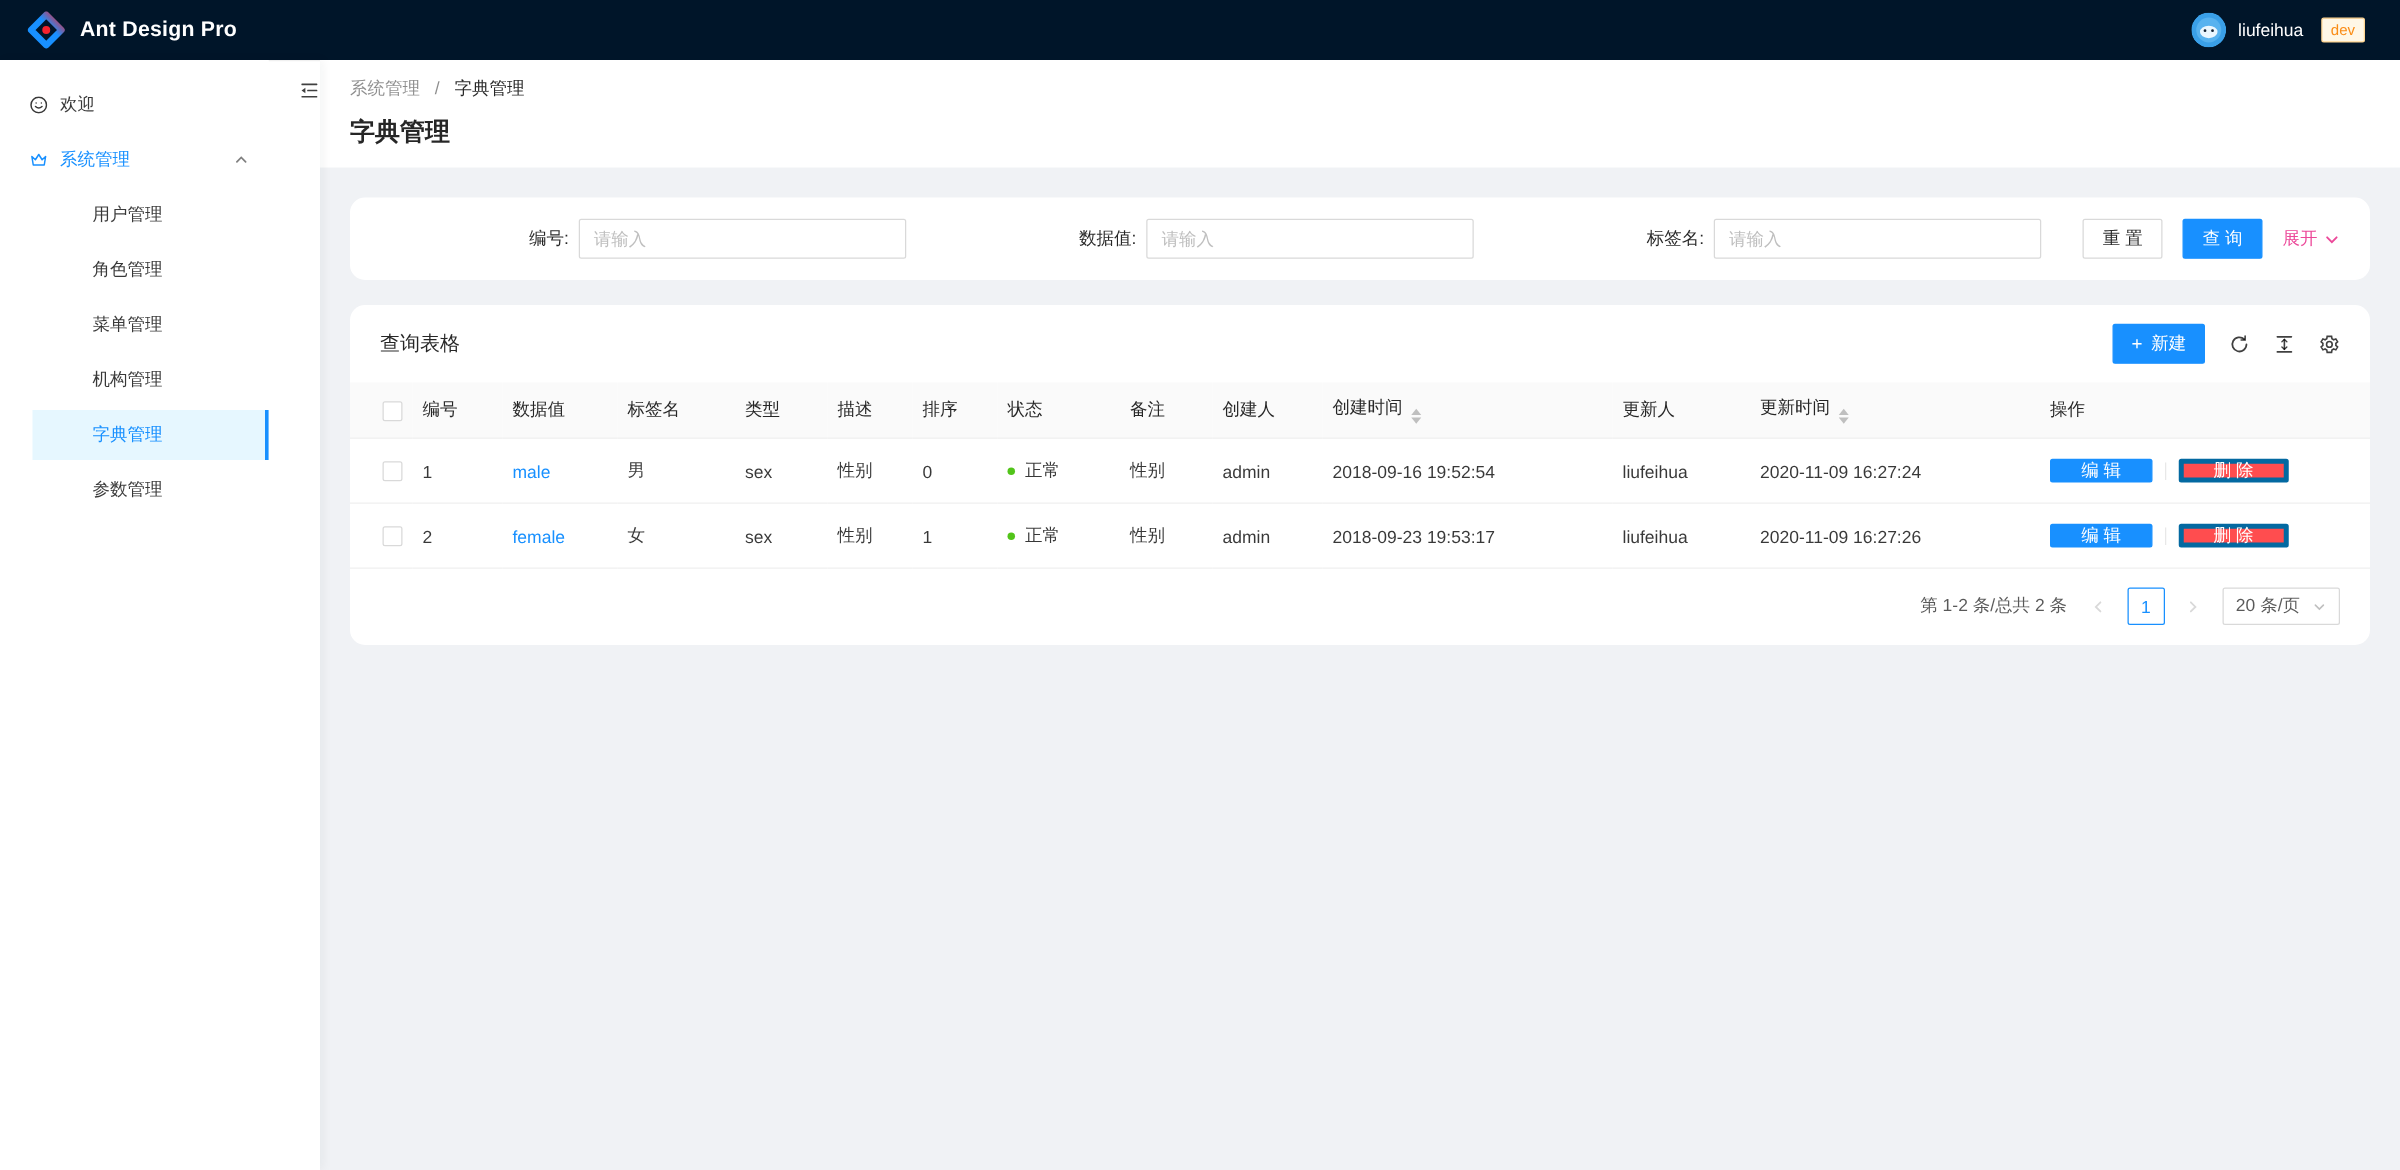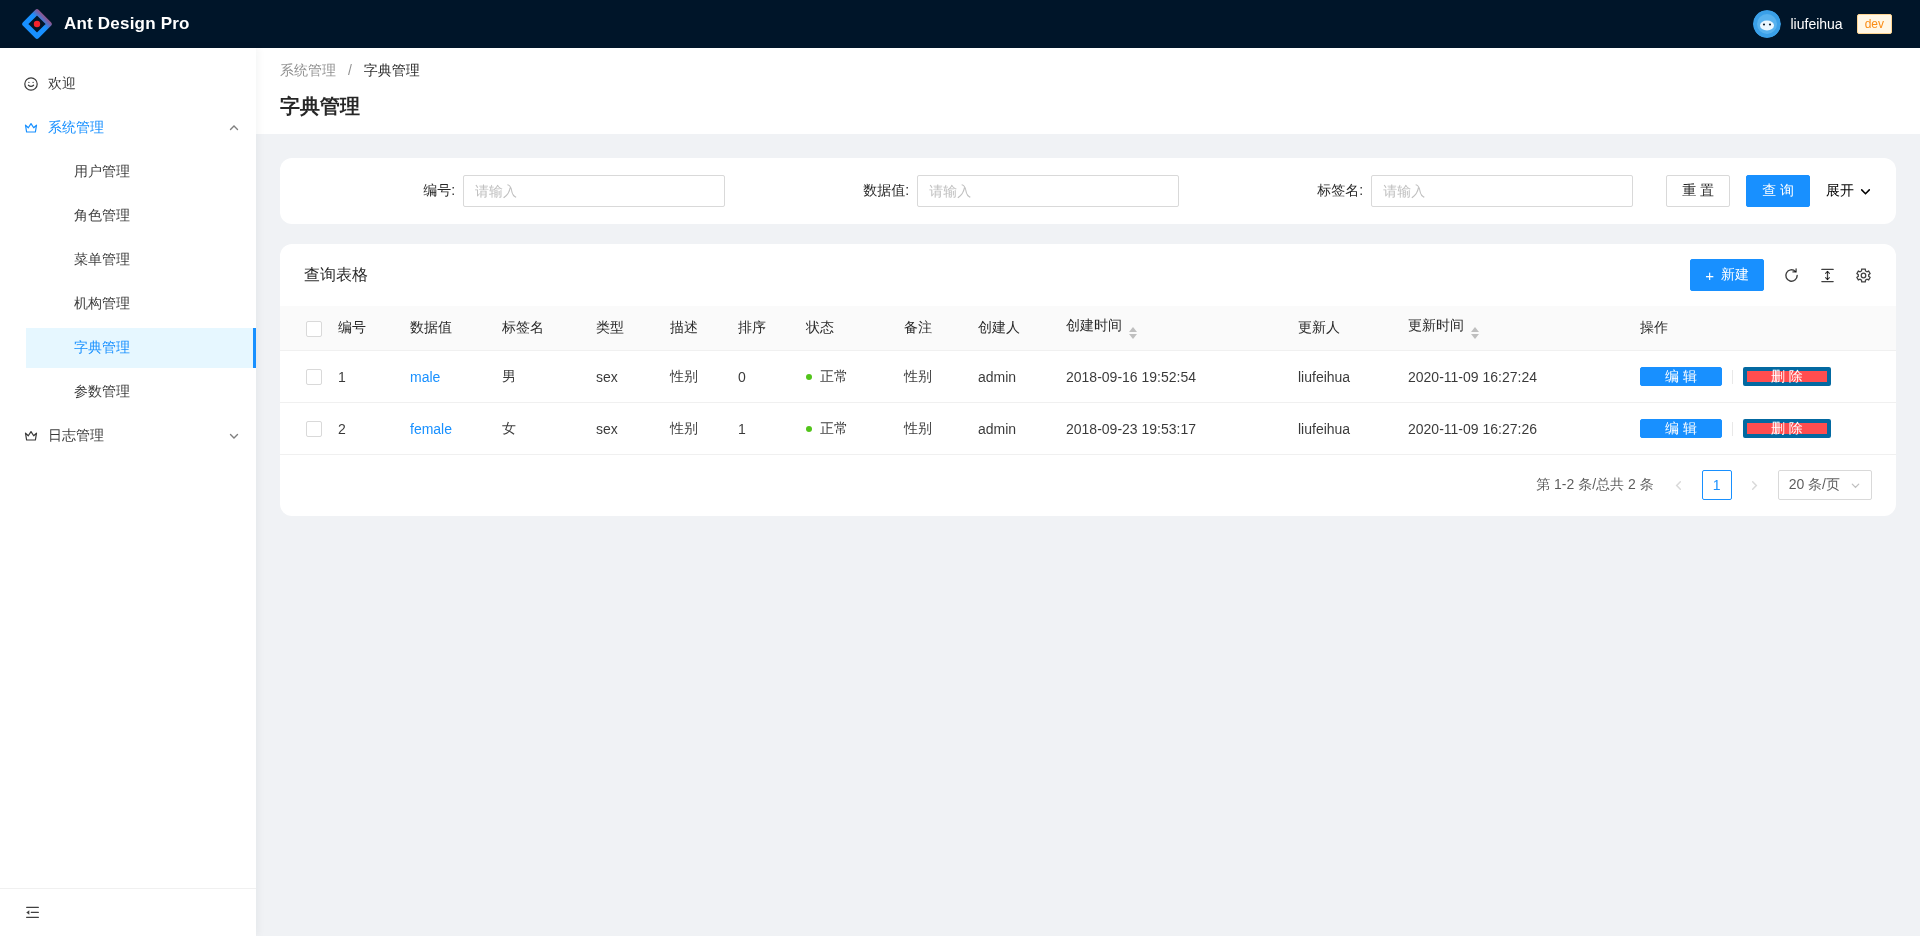--- a/index.html
+++ b/index.html
@@ -14,21 +14,21 @@
   .header-right { margin-left:auto; display:flex; align-items:center; gap:14px; }
   .user { display:flex; align-items:center; gap:9px; cursor:pointer; }
   .username { color:#fff; font-size:14px; }
   .avatar { width:28px; height:28px; border-radius:50%; overflow:hidden; display:block; }
   .env-tag { background:#fff7e6; border:1px solid #ffd591; color:#fa8c16; font-size:12px; line-height:18px; padding:0 7px; border-radius:2px; }
 
   
   .layout { flex:1; display:flex; min-height:0; }
 
   
-  .sidebar { width:256px; background:#fff; flex:none; display:flex; flex-direction:column; box-shadow:2px 0 8px rgba(29,35,41,.05); z-index:2; }
+  .sidebar { width:256px; background:#fff; flex:none; display:flex; flex-direction:row; box-shadow:2px 0 8px rgba(29,35,41,.05); z-index:2; }
   .menu { flex:1; padding-top:12px; overflow:hidden; }
   .menu-item { height:40px; margin:4px 0; display:flex; align-items:center; padding:0 16px 0 24px; color:rgba(0,0,0,.78); cursor:pointer; position:relative; }
   .menu-item .mi-icon { width:14px; height:14px; margin-right:10px; flex:none; display:inline-flex; }
   .menu-item.sub { padding-left:48px;margin-left:26px; }
   .menu-item .chevron { margin-left:auto; display:inline-flex; color:rgba(0,0,0,.5); }
   .menu-item.group-active { color:#1890ff; }
   .menu-item.group-active .chevron { color:rgba(0,0,0,.5); }
   .menu-item.selected { background:#e6f7ff; color:#1890ff; }
   .menu-item.selected::after { content:""; position:absolute; right:0; top:0; bottom:0; width:3px; background:#1890ff; }
   .sidebar-footer { border-top:1px solid #f0f0f0; height:48px; display:flex; align-items:center; padding-left:24px; flex:none; }
@@ -49,21 +49,21 @@
   .search-card { padding:17px 24px; }
   .search-form { display:flex; align-items:center; }
   .form-col { flex:1; display:flex; align-items:center; padding-right:33px; min-width:0; }
   .form-col label { margin-left:auto; margin-right:8px; white-space:nowrap; color:rgba(0,0,0,.85); }
   .form-col input { width:262px; height:32px; border:1px solid #d9d9d9; border-radius:2px; padding:4px 11px; font-size:14px; font-family:inherit; color:rgba(0,0,0,.85); outline:none; flex:none; }
   .form-col input::placeholder { color:#bfbfbf; }
   .form-actions { flex:none; display:flex; align-items:center; gap:16px; }
   .btn { height:32px; padding:0 15px; border-radius:2px; font-size:14px; font-family:inherit; cursor:pointer; display:inline-flex; align-items:center; justify-content:center; }
   .btn-default { background:#fff; border:1px solid #d9d9d9; color:rgba(0,0,0,.85);text-align:center; }
   .btn-primary { background:#1890ff; border:1px solid #1890ff; color:#fff; }
-  .expand-link { color:#000000; cursor:pointer; display:inline-flex; align-items:center; gap:5px; white-space:nowrap;justify-content:flex-end; }
+  .expand-link { color:#ec4899; cursor:pointer; display:inline-flex; align-items:center; gap:5px; white-space:nowrap;justify-content:flex-end; }
 
   
   .table-card { margin-top:20px; margin-bottom:8px; }
   .table-toolbar { display:flex; align-items:center; padding:15px 24px; }
   .table-title { font-size:16px; font-weight:500; color:rgba(0,0,0,.85); }
   .toolbar-right { margin-left:auto; display:flex; align-items:center; gap:19px; }
   .btn-new { gap:7px; padding:0 14px; }
   .tool-icon { display:inline-flex; cursor:pointer; color:rgba(0,0,0,.75); }
 
   table { width:100%; border-collapse:collapse; table-layout:fixed; }
@@ -169,33 +169,20 @@
         <div class="menu-item sub">
           <span>机构管理</span>
         </div>
         <div class="menu-item sub selected">
           <span>字典管理</span>
         </div>
         <div class="menu-item sub">
           <span>参数管理</span>
         </div>
 
-        <div class="menu-item">
-          <span class="mi-icon">
-            <svg width="14" height="14" viewBox="0 0 14 14" fill="none" stroke="currentColor" stroke-width="1.2" stroke-linejoin="round">
-              <path d="M1.5 4.2 L4.3 6.8 L7 2.6 L9.7 6.8 L12.5 4.2 L11.4 11 L2.6 11 Z"></path>
-            </svg>
-          </span>
-          <span>日志管理</span>
-          <span class="chevron">
-            <svg width="12" height="12" viewBox="0 0 12 12" fill="none" stroke="currentColor" stroke-width="1.4" stroke-linecap="round">
-                <path d="M2.5 4.5 L6 8 L9.5 4.5"></path>
-              </svg>
-          </span>
-        </div>
       </nav>
       <div class="sidebar-footer">
         <span style="display:inline-flex;">
           <svg width="17" height="17" viewBox="0 0 24 24" fill="currentColor">
             <rect x="3" y="4" width="18" height="1.8" rx="0.5"></rect>
             <rect x="9.5" y="11" width="11.5" height="1.8" rx="0.5"></rect>
             <rect x="3" y="18" width="18" height="1.8" rx="0.5"></rect>
             <path d="M7.5 8.8 L3.2 11.9 L7.5 15 Z"></path>
           </svg>
         </span>

